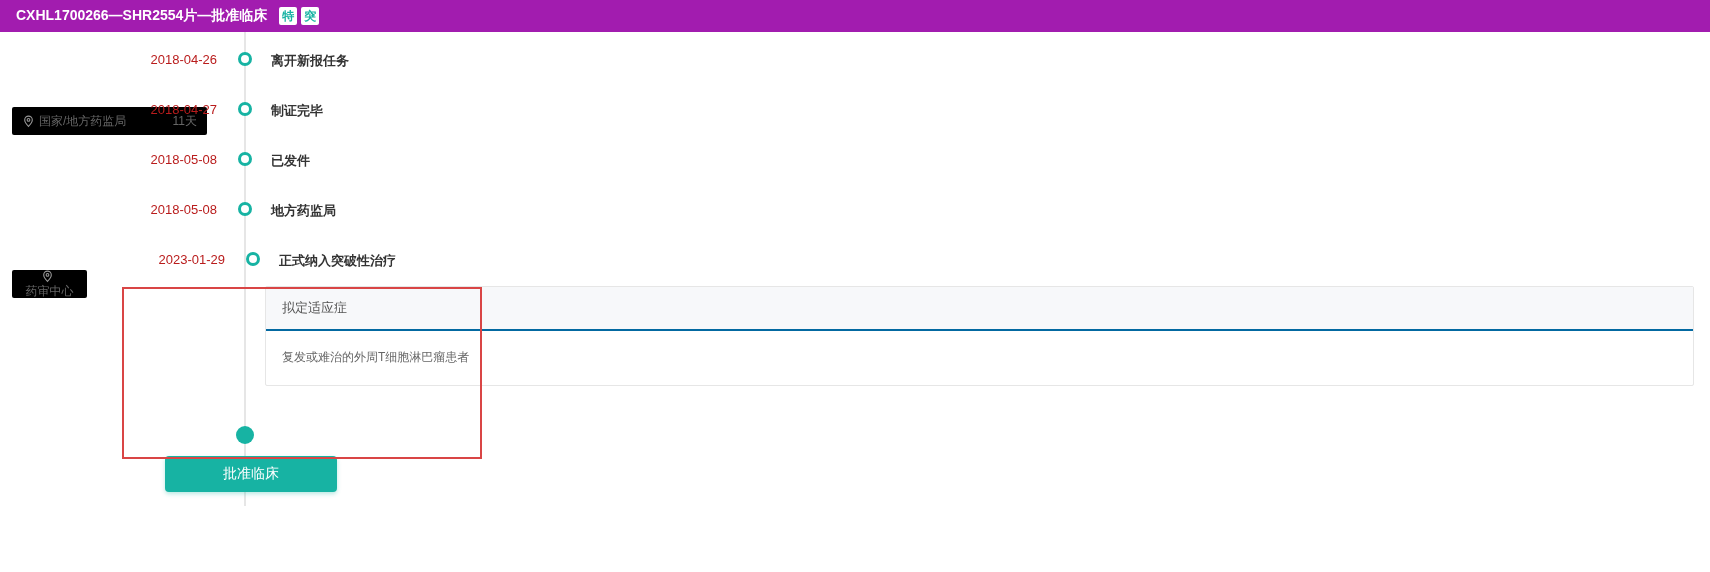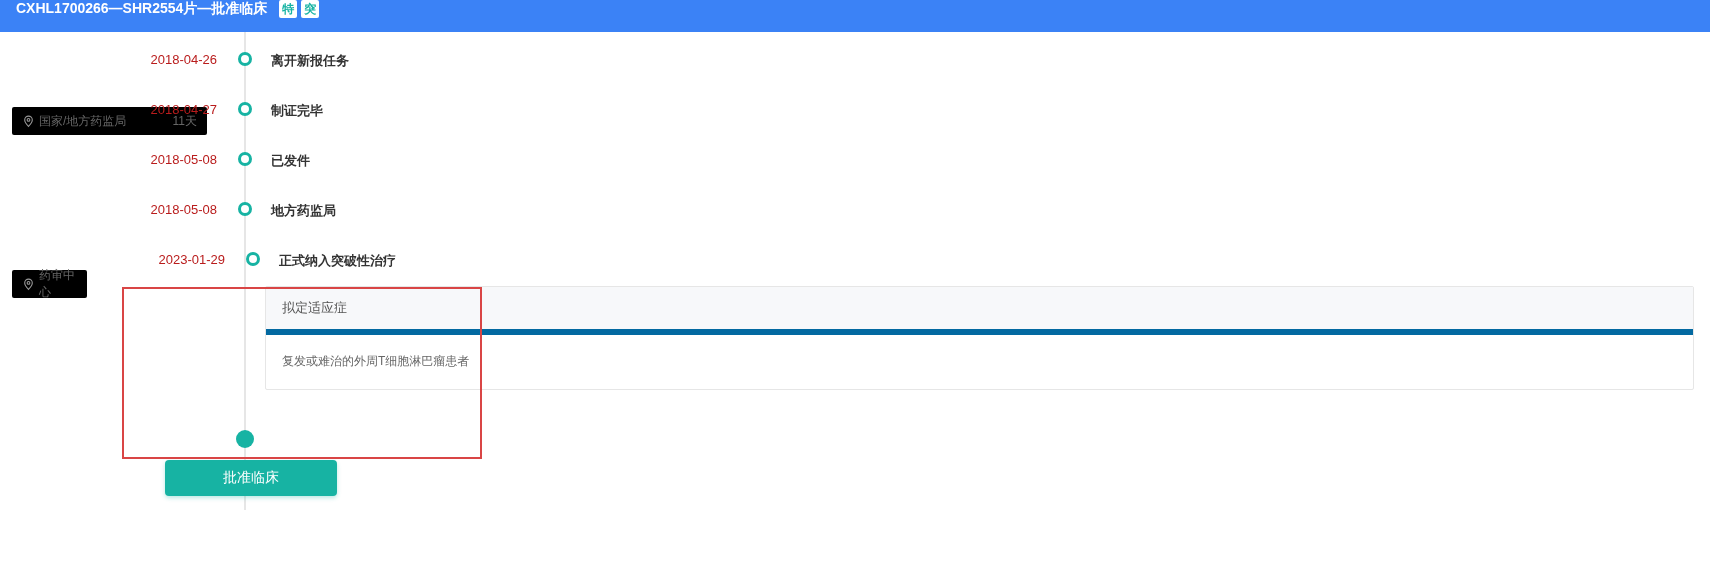--- a/index.html
+++ b/index.html
@@ -4,25 +4,25 @@
   <style>
     * { margin: 0; padding: 0; box-sizing: border-box; }
     body {
       font-family: "Microsoft YaHei", "PingFang SC", Arial, sans-serif;
       background: #fff;
       color: #333;
       font-size: 13px;
       width: 1710px;
     }
     .header-bar {
-      background: #3b82f6;
+      background: #a21caf;
       color: #fff;
       height: 32px;
       display: flex;
-      align-items: flex-start;
+      align-items: center;
       padding-left: 16px;
       font-size: 14px;
       font-weight: bold;
     }
     .header-title { margin-right: 8px; }
     .badge {
       display: inline-flex;
       align-items: center;
       justify-content: center;
       background: #fff;
@@ -101,37 +101,37 @@
       padding: 0 10px;
       color: #666;
       font-size: 12px;
       z-index: 1;
     }
     .stage-tag .loc-icon {
       margin-right: 4px;
       display: inline-flex;
     }
     .stage-tag-1 { top: 75px; width: 195px; justify-content: space-between; }
-    .stage-tag-2 { top: 238px; width: 75px; }
+    .stage-tag-2 { top: 238px; width: 75px; flex-direction: column; }
     .detail-row {
       display: flex;
       align-items: stretch;
       margin-top: 16px;
       padding-left: 265px;
       padding-right: 16px;
       gap: 14px;
     }
     .detail-box {
       flex: 1;
       border: 1px solid #e6e6e6;
       border-radius: 2px;
     }
     .detail-header {
       background: #f7f8fa;
-      border-bottom: 6px solid #0369a1;
+      border-bottom: 2px solid #0369a1;
       padding: 12px 16px;
       font-size: 13px;
       color: #555;
       font-weight: 500;
     }
     .detail-body {
       padding: 16px;
       font-size: 12px;
       color: #666;
       line-height: 1.8;

